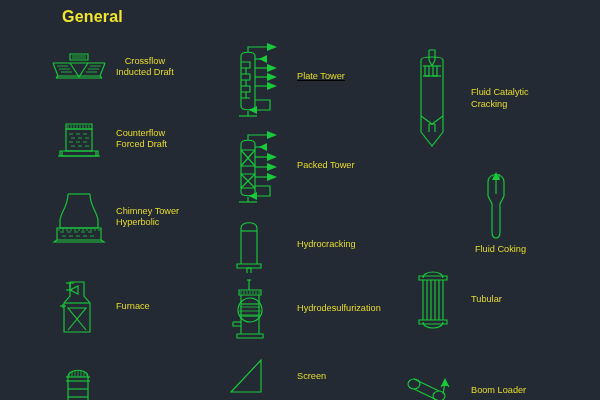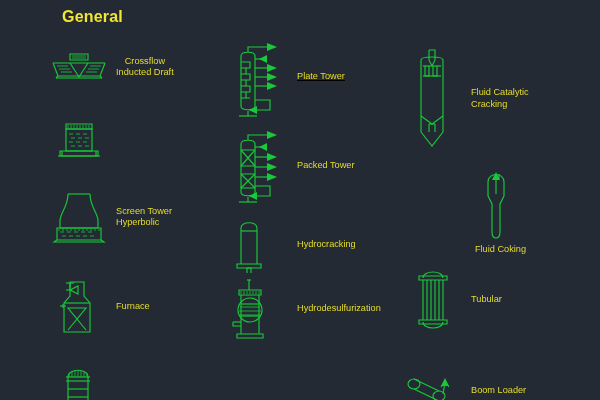--- a/index.html
+++ b/index.html
@@ -134,37 +134,39 @@
             <path class="ln" d="M10 38 H52"></path>
             <path class="ln" d="M14 33 V38"></path>
             <path class="ln" d="M48 33 V38"></path>
             <path class="ln-thin" d="M21 16 h4 M28 16 h4 M35 16 h4"></path>
             <path class="ln-thin" d="M23 20 h4 M30 20 h4 M37 20 h4"></path>
             <path class="ln-thin" d="M21 24 h4 M28 24 h4 M35 24 h4"></path>
             <path class="ln-thin" d="M23 28 h4 M30 28 h4 M37 28 h4"></path>
             <path class="ln-thin" d="M20 7 v3 M23 7 v3 M26 7 v3 M29 7 v3 M32 7 v3 M35 7 v3 M38 7 v3 M41 7 v3"></path>
           </svg>
         </span>
+        <span class="symbol-label">Counterflow
+Forced Draft</span>
       </div>
 
       <div class="symbol-entry" style="top:152px; left:0;">
         <span class="symbol-art">
           <svg width="62" height="54" viewBox="0 0 62 54">
             <path class="ln" d="M20 4 H42"></path>
             <path class="ln" d="M20 4 C20 16 13 22 12 30 L12 38"></path>
             <path class="ln" d="M42 4 C42 16 49 22 50 30 L50 38"></path>
             <path class="ln" d="M12 38 H50"></path>
             <path class="ln" d="M9 38 H53 V50 H9 Z"></path>
             <path class="ln" d="M9 50 L6 52 H56 L53 50"></path>
             <path class="ln-thin" d="M12 42 h4 M19 42 h4 M26 42 h4 M33 42 h4 M40 42 h4"></path>
             <path class="ln-thin" d="M14 46 h4 M21 46 h4 M28 46 h4 M35 46 h4 M42 46 h4"></path>
             <path class="ln-thin" d="M11 39 v2 M15 39 v2 M19 39 v2 M23 39 v2 M27 39 v2 M31 39 v2 M35 39 v2 M39 39 v2 M43 39 v2 M47 39 v2 M51 39 v2"></path>
           </svg>
         </span>
-        <span class="symbol-label">Screen Tower
+        <span class="symbol-label">Chimney Tower
 Hyperbolic</span>
       </div>
 
       <div class="symbol-entry" style="top:240px; left:0;">
         <span class="symbol-art">
           <svg width="62" height="58" viewBox="0 0 62 58">
             <path class="ln" d="M22 4 H36 V18 L42 25 V54 H16 V25 L22 18 Z"></path>
             <path class="ln" d="M16 25 H42"></path>
             <path class="ln" d="M18 5 H26"></path>
             <path class="ln" d="M22 5 V11"></path>
@@ -291,20 +293,29 @@
             <path class="ln-thin" d="M14 33 H36"></path>
             <path class="ln-thin" d="M15 37 H35"></path>
             <path class="ln" d="M8 44 H16"></path>
             <path class="ln" d="M8 44 V48 H16"></path>
             <path class="ln" d="M12 56 H38 V60 H12 Z"></path>
           </svg>
         </span>
         <span class="symbol-label" style="position:relative; top:0px;">Hydrodesulfurization</span>
       </div>
 
+      <div class="symbol-entry" style="top:318px; left:0;">
+        <span class="symbol-art">
+          <svg width="66" height="42" viewBox="0 0 66 42">
+            <path class="ln" d="M36 4 V36 H6 Z"></path>
+            <path class="dash" d="M6 36 L36 4"></path>
+          </svg>
+        </span>
+        <span class="symbol-label" style="position:relative; top:0px;">Screen</span>
+      </div>
 
     </div>
 
     <div class="symbol-column col-3">
 
       <div class="symbol-entry" style="top:8px; left:0;">
         <span class="symbol-art">
           <svg width="60" height="105" viewBox="0 0 60 105">
             <path class="ln" d="M24 4 H30 V14"></path>
             <path class="ln" d="M24 4 V14"></path>

